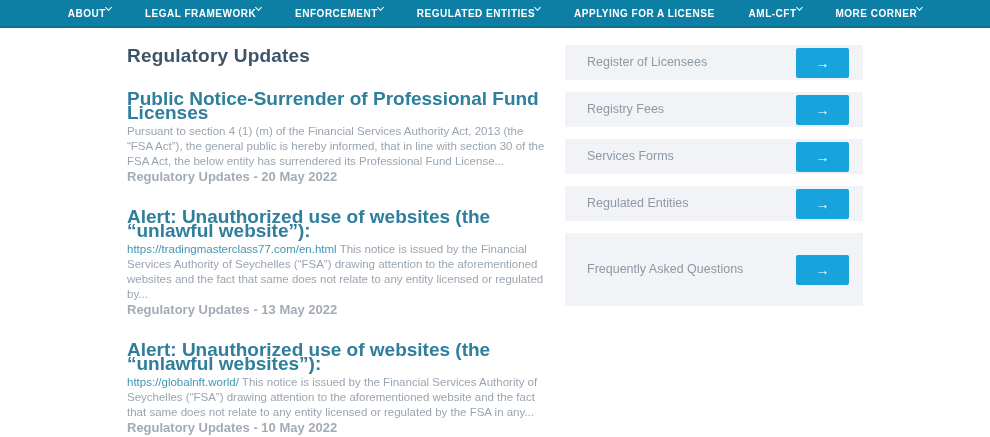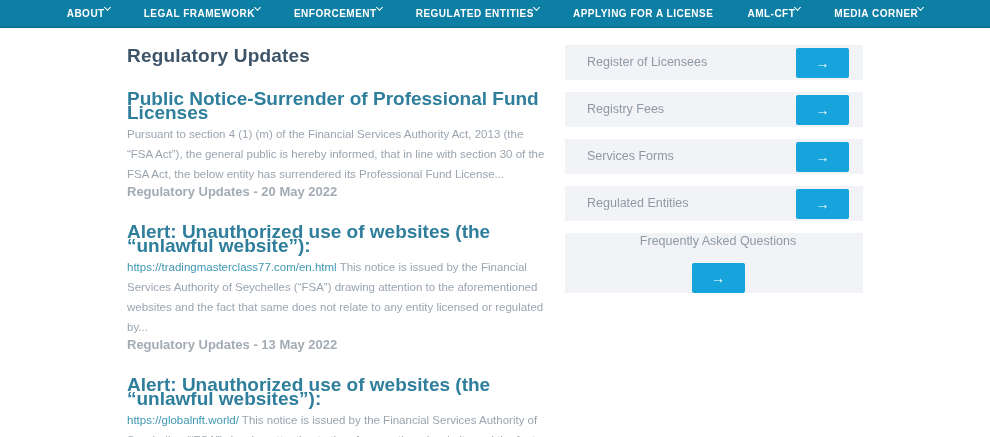--- a/index.html
+++ b/index.html
@@ -62,21 +62,21 @@
   .article-title {
     font-size: 19px;
     font-weight: 700;
     color: #2E7E9C;
     line-height: 14px;
     margin: 0 0 4px 0;
     cursor: pointer;
   }
   .article-body {
     font-size: 11.5px;
-    line-height: 20px;
+    line-height: 15px;
     color: #9AA5B0;
     margin: 0;
   }
   .article-link { color: #3F96B4; cursor: pointer; }
   .article-meta {
     font-size: 13px;
     font-weight: 700;
     color: #A3ABB5;
     margin-top: 2px;
     line-height: 11px;
@@ -101,21 +101,21 @@
   .quick-card {
     background: #F1F3F7;
     height: 35px;
     margin-bottom: 12px;
     display: flex;
     align-items: center;
     justify-content: space-between;
     padding: 0 14px 0 22px;
     cursor: pointer;
   }
-  .quick-card.tall { height: 60px; flex-direction: column; }
+  .quick-card.tall { height: 73px; }
   .quick-label {
     font-size: 12.5px;
     color: #8E99A4;
     line-height: 1.35;
     max-width: 160px;
   }
   .arrow-btn {
     width: 53px; height: 30px;
     background: #17A4DC;
     border: none;
@@ -150,21 +150,21 @@
     <span class="chev"></span>
   </div>
   <div class="nav-item">
     <span>APPLYING FOR A LICENSE</span>
   </div>
   <div class="nav-item">
     <span>AML-CFT</span>
     <span class="chev"></span>
   </div>
   <div class="nav-item">
-    <span>MEDIA CORNER</span>
+    <span>MORE CORNER</span>
     <span class="chev"></span>
   </div>
 </nav>
 
 <div class="container">
 
   <div class="left-col">
     <h2 class="section-title">Regulatory Updates</h2>
 
     <div class="article">

